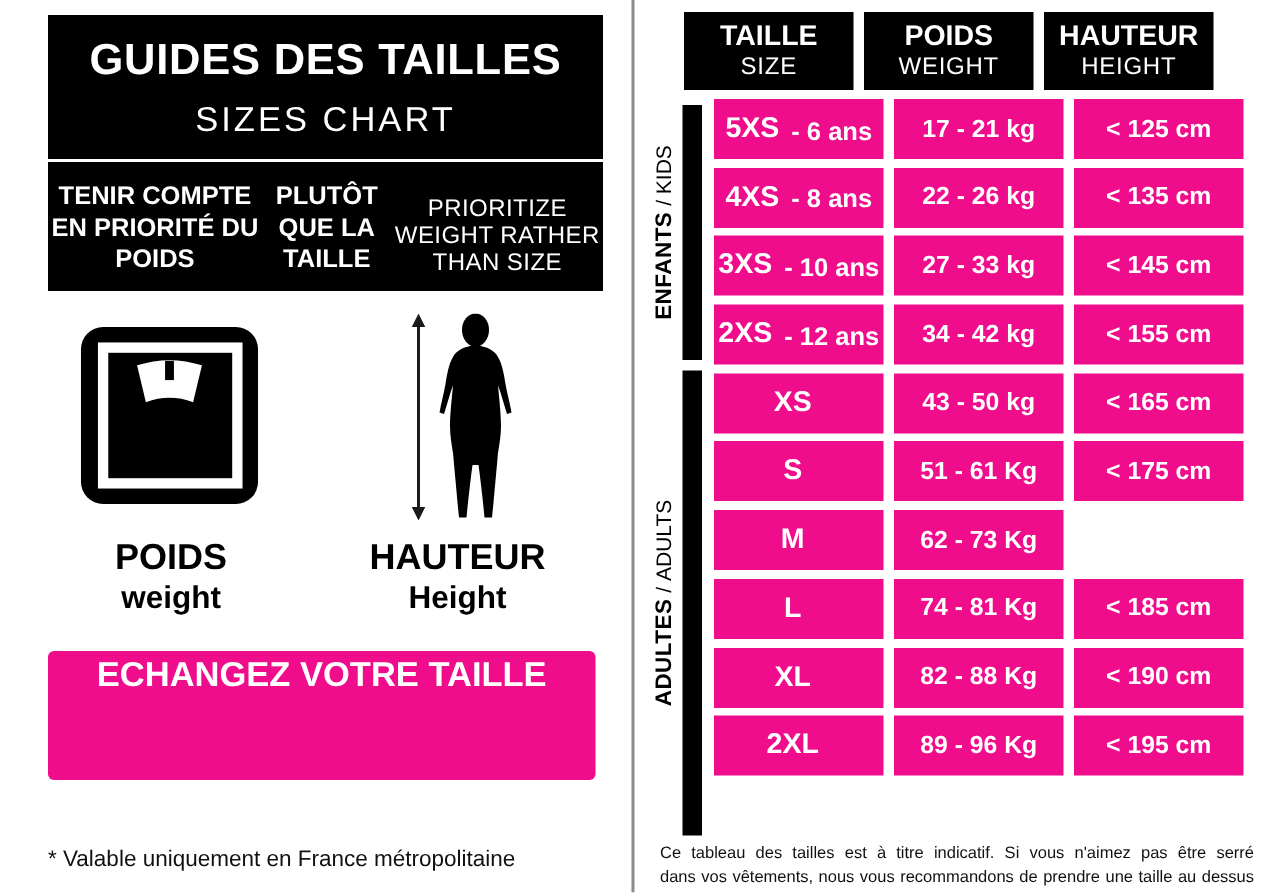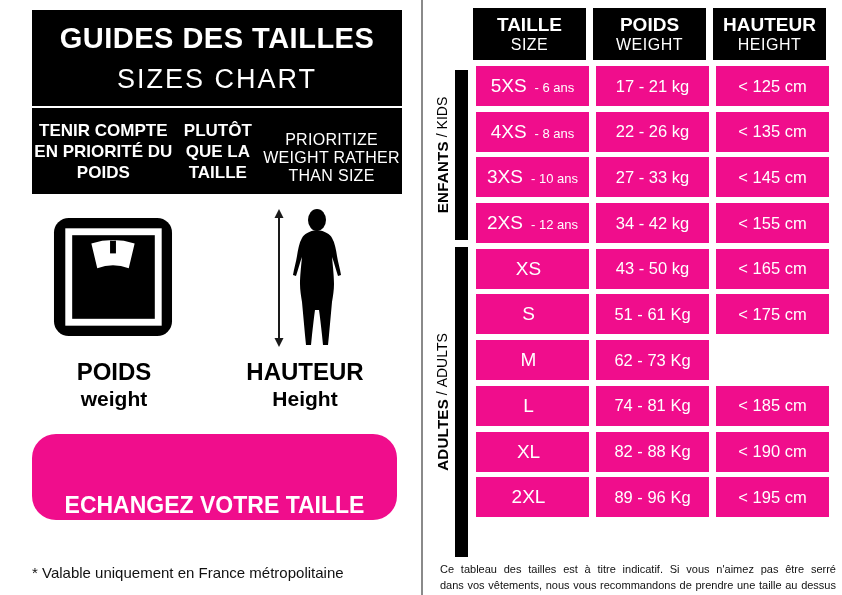--- a/index.html
+++ b/index.html
@@ -19,77 +19,77 @@
     overflow:hidden;
     padding-left:31px;
   }
   
   .title-banner{
     position:absolute;left:32px;top:10px;width:370px;height:96px;
     background:var(--black);color:#fff;
     display:flex;flex-direction:column;align-items:center;justify-content:center;
   }
   .title-fr{font-size:29px;font-weight:bold;letter-spacing:.5px;}
-  .title-en{font-size:27px;font-weight:400;letter-spacing:2px;margin-top:9px;}
+  .title-en{font-size:23px;font-weight:400;letter-spacing:2px;margin-top:9px;}
   .priority-banner{
     position:absolute;left:32px;top:108px;width:370px;height:86px;
     background:var(--black);color:#fff;
     display:flex;align-items:center;justify-content:center;
     text-align:center;
   }
   .prio-fr{font-size:17px;font-weight:bold;line-height:21px;}
   .prio-en{font-size:16px;font-weight:400;margin-top:14px;letter-spacing:.3px;}
   .scale-icon{position:absolute;left:53px;top:216px;width:120px;height:122px;}
   .person-icon{position:absolute;left:268px;top:209px;width:82px;height:138px;}
   .measure-label{
     position:absolute;top:358px;text-align:center;color:#000;
   }
   .measure-label .lab-fr{font-size:24px;font-weight:bold;line-height:28px;}
   .measure-label .lab-en{font-size:21px;font-weight:bold;line-height:26px;}
   .label-weight{left:53px;width:122px;}
   .label-height{left:243px;width:124px;}
   .exchange-button{
     position:absolute;left:32px;top:434px;width:365px;height:86px;
-    background:var(--pink);border-radius:24px;color:#fff;
-    display:flex;flex-direction:column;align-items:center;justify-content:flex-end;
+    background:var(--pink);border-radius:4px;color:#fff;
+    display:flex;flex-direction:column;align-items:center;justify-content:space-between;
     font-size:23px;font-weight:bold;line-height:30px;text-align:center;
     cursor:pointer;
   }
   .footnote{
     position:absolute;left:32px;top:564px;width:370px;
     text-align:left;font-size:15px;color:#111;
   }
   
   .divider{
     position:absolute;left:421px;top:0;width:2px;height:595px;
     background:var(--divider);
   }
   
   .thead{
-    position:absolute;left:473px;top:8px;width:353px;height:52px;
+    position:absolute;left:456px;top:8px;width:353px;height:52px;
     display:flex;gap:7px;
   }
   .th{
     width:113px;height:52px;background:var(--black);color:#fff;
     display:flex;flex-direction:column;align-items:center;justify-content:center;
   }
   .th-fr{font-size:19px;font-weight:bold;line-height:21px;}
   .th-en{font-size:16px;font-weight:400;line-height:19px;letter-spacing:.5px;}
   .rows{
     position:absolute;left:476px;top:66px;width:353px;
     display:flex;flex-direction:column;gap:5.7px;
   }
   .trow{display:flex;gap:7px;height:40px;}
   .cell{
     width:113px;height:40px;background:var(--pink);color:#fff;
     display:flex;align-items:center;justify-content:center;
-    font-weight:normal;
+    font-weight:bold;
   }
   .cell-size .sz{font-size:19px;}
-  .cell-size .age{font-size:13px;margin-left:8px;padding-top:3px;}
+  .cell-size .age{font-size:17px;margin-left:8px;padding-top:3px;}
   .cell-weight,.cell-height{font-size:16.5px;}
   
   .bar{position:absolute;left:455px;width:13px;background:var(--black);}
   .bar-kids{top:70px;height:170px;}
   .bar-adults{top:247px;height:310px;}
   .vlabel{
     position:absolute;height:20px;
     display:flex;align-items:center;justify-content:center;
     transform:rotate(-90deg);
     white-space:nowrap;color:#000;

